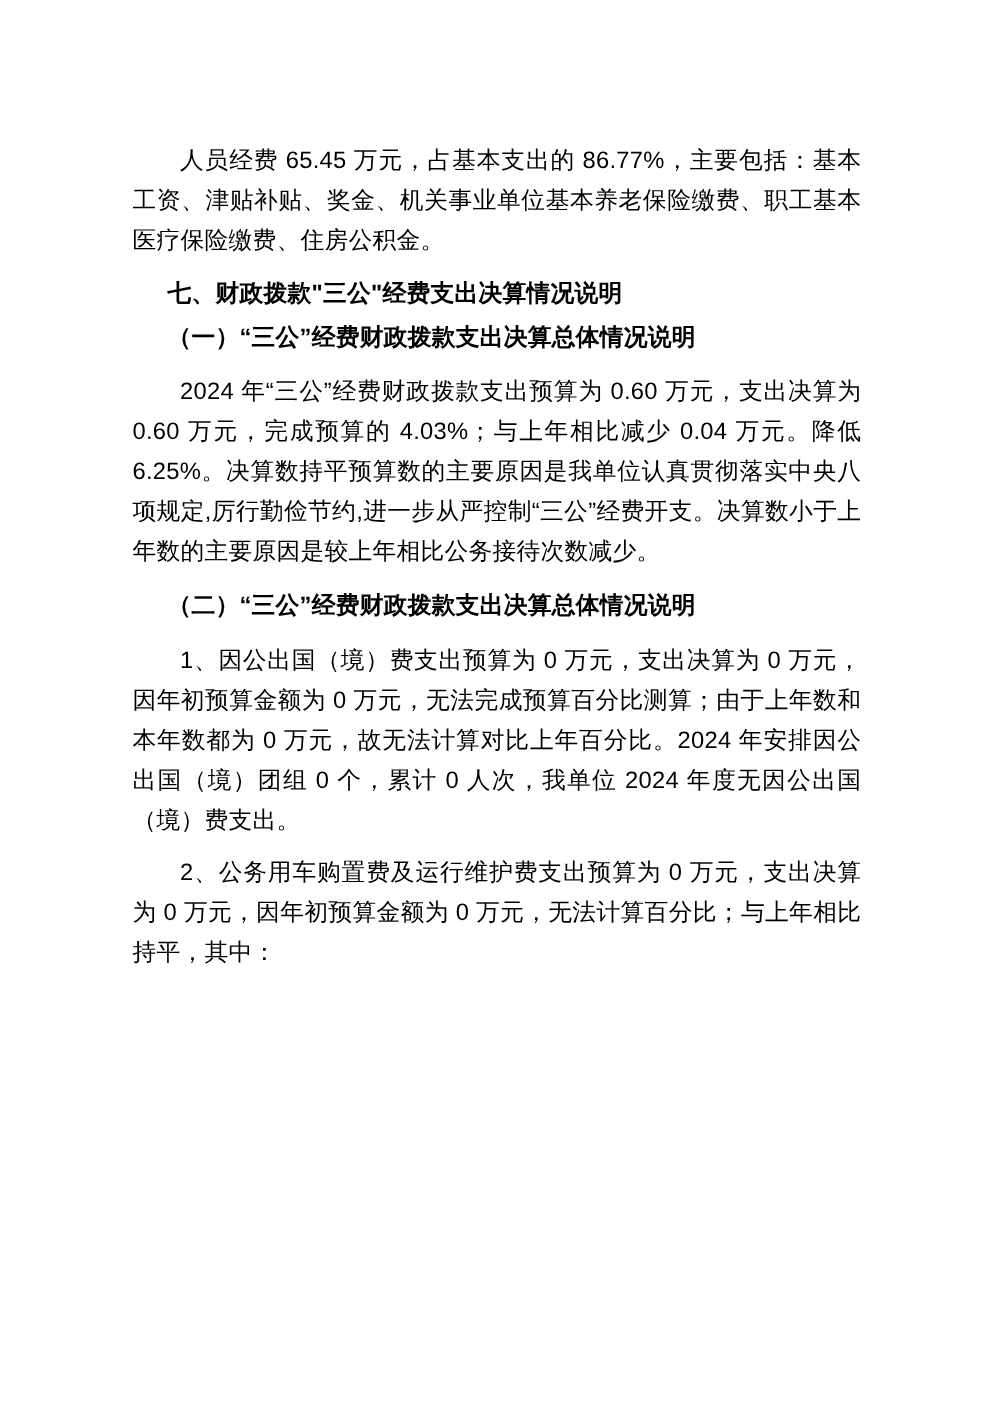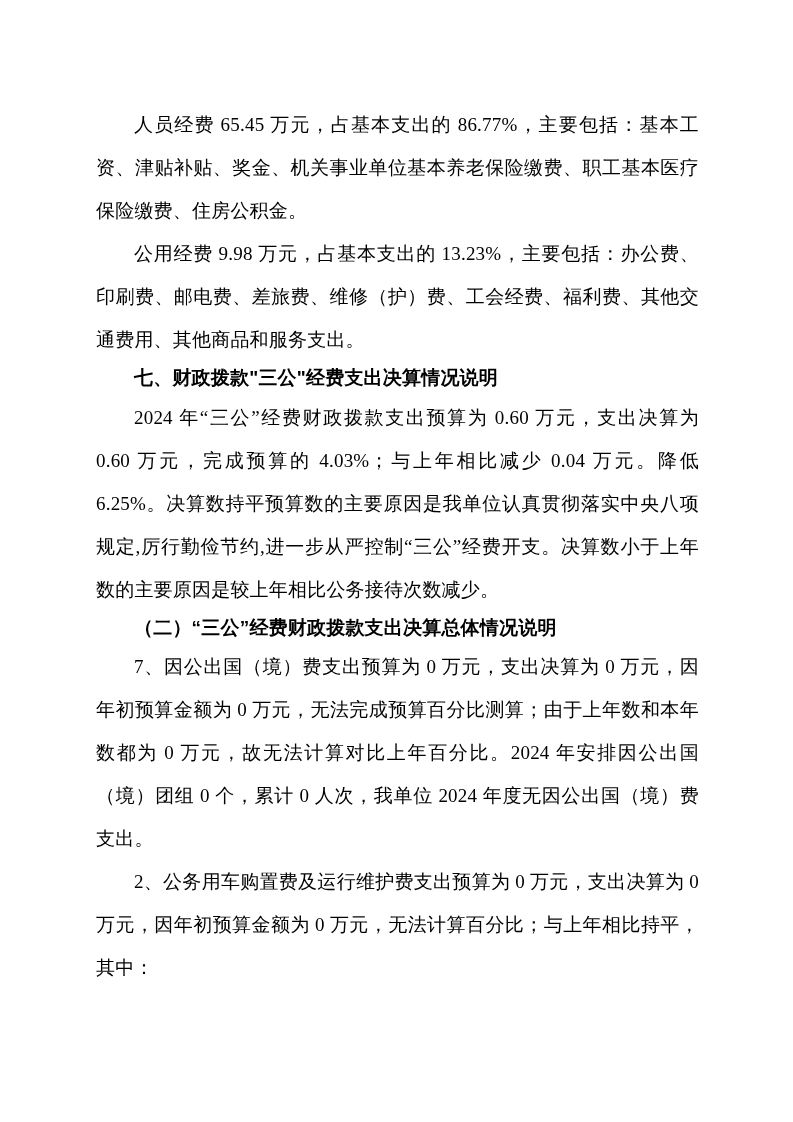--- a/index.html
+++ b/index.html
@@ -15,45 +15,45 @@
     box-sizing: border-box;
     padding: 103px 94px 0 96px;
     overflow: hidden;
     font-family: "Liberation Serif", "DejaVu Serif", serif;
     color: #000000;
   }
   .content {
     width: 100%;
   }
   p.body {
-    margin: 0;
+    margin: 10px;
     font-size: 19px;
-    line-height: 43px;
+    line-height: 32px;
     text-align: justify;
     text-indent: 2em;
-    font-family: Liberation Serif, serif;
+    font-family: Liberation Sans, sans-serif;
     letter-spacing: 0.2px;
   }
   p.heading {
     margin: 0;
     font-size: 19px;
     line-height: 34.5px;
     text-align: justify;
     text-indent: 2em;
     font-weight: bold;
     font-family: "Liberation Sans", "DejaVu Sans", sans-serif;
     letter-spacing: 0.2px;
   }
 </style>
 </head>
 <body>
 
 <div class="page">
   <div class="content">
     <p class="body">人员经费 65.45 万元，占基本支出的 86.77%，主要包括：基本工资、津贴补贴、奖金、机关事业单位基本养老保险缴费、职工基本医疗保险缴费、住房公积金。</p>
-    <p class="body">公用经费 9.98 万元，占基本支出的 13.23%，主要包括：办公费、印刷费、邮电费、差旅费、维修（护）费、工会经费、福利费、其他交通费用、其他商品和服务支出。</p>
     <p class="heading">七、财政拨款"三公"经费支出决算情况说明</p>
+    <p class="heading">（一）“三公”经费财政拨款支出决算总体情况说明</p>
     <p class="body">2024 年“三公”经费财政拨款支出预算为 0.60 万元，支出决算为 0.60 万元，完成预算的 4.03%；与上年相比减少 0.04 万元。降低 6.25%。决算数持平预算数的主要原因是我单位认真贯彻落实中央八项规定,厉行勤俭节约,进一步从严控制“三公”经费开支。决算数小于上年数的主要原因是较上年相比公务接待次数减少。</p>
     <p class="heading">（二）“三公”经费财政拨款支出决算总体情况说明</p>
-    <p class="body">7、因公出国（境）费支出预算为 0 万元，支出决算为 0 万元，因年初预算金额为 0 万元，无法完成预算百分比测算；由于上年数和本年数都为 0 万元，故无法计算对比上年百分比。2024 年安排因公出国（境）团组 0 个，累计 0 人次，我单位 2024 年度无因公出国（境）费支出。</p>
+    <p class="body">1、因公出国（境）费支出预算为 0 万元，支出决算为 0 万元，因年初预算金额为 0 万元，无法完成预算百分比测算；由于上年数和本年数都为 0 万元，故无法计算对比上年百分比。2024 年安排因公出国（境）团组 0 个，累计 0 人次，我单位 2024 年度无因公出国（境）费支出。</p>
     <p class="body">2、公务用车购置费及运行维护费支出预算为 0 万元，支出决算为 0 万元，因年初预算金额为 0 万元，无法计算百分比；与上年相比持平，其中：</p>
   </div>
 </div>
 
 </body></html>

